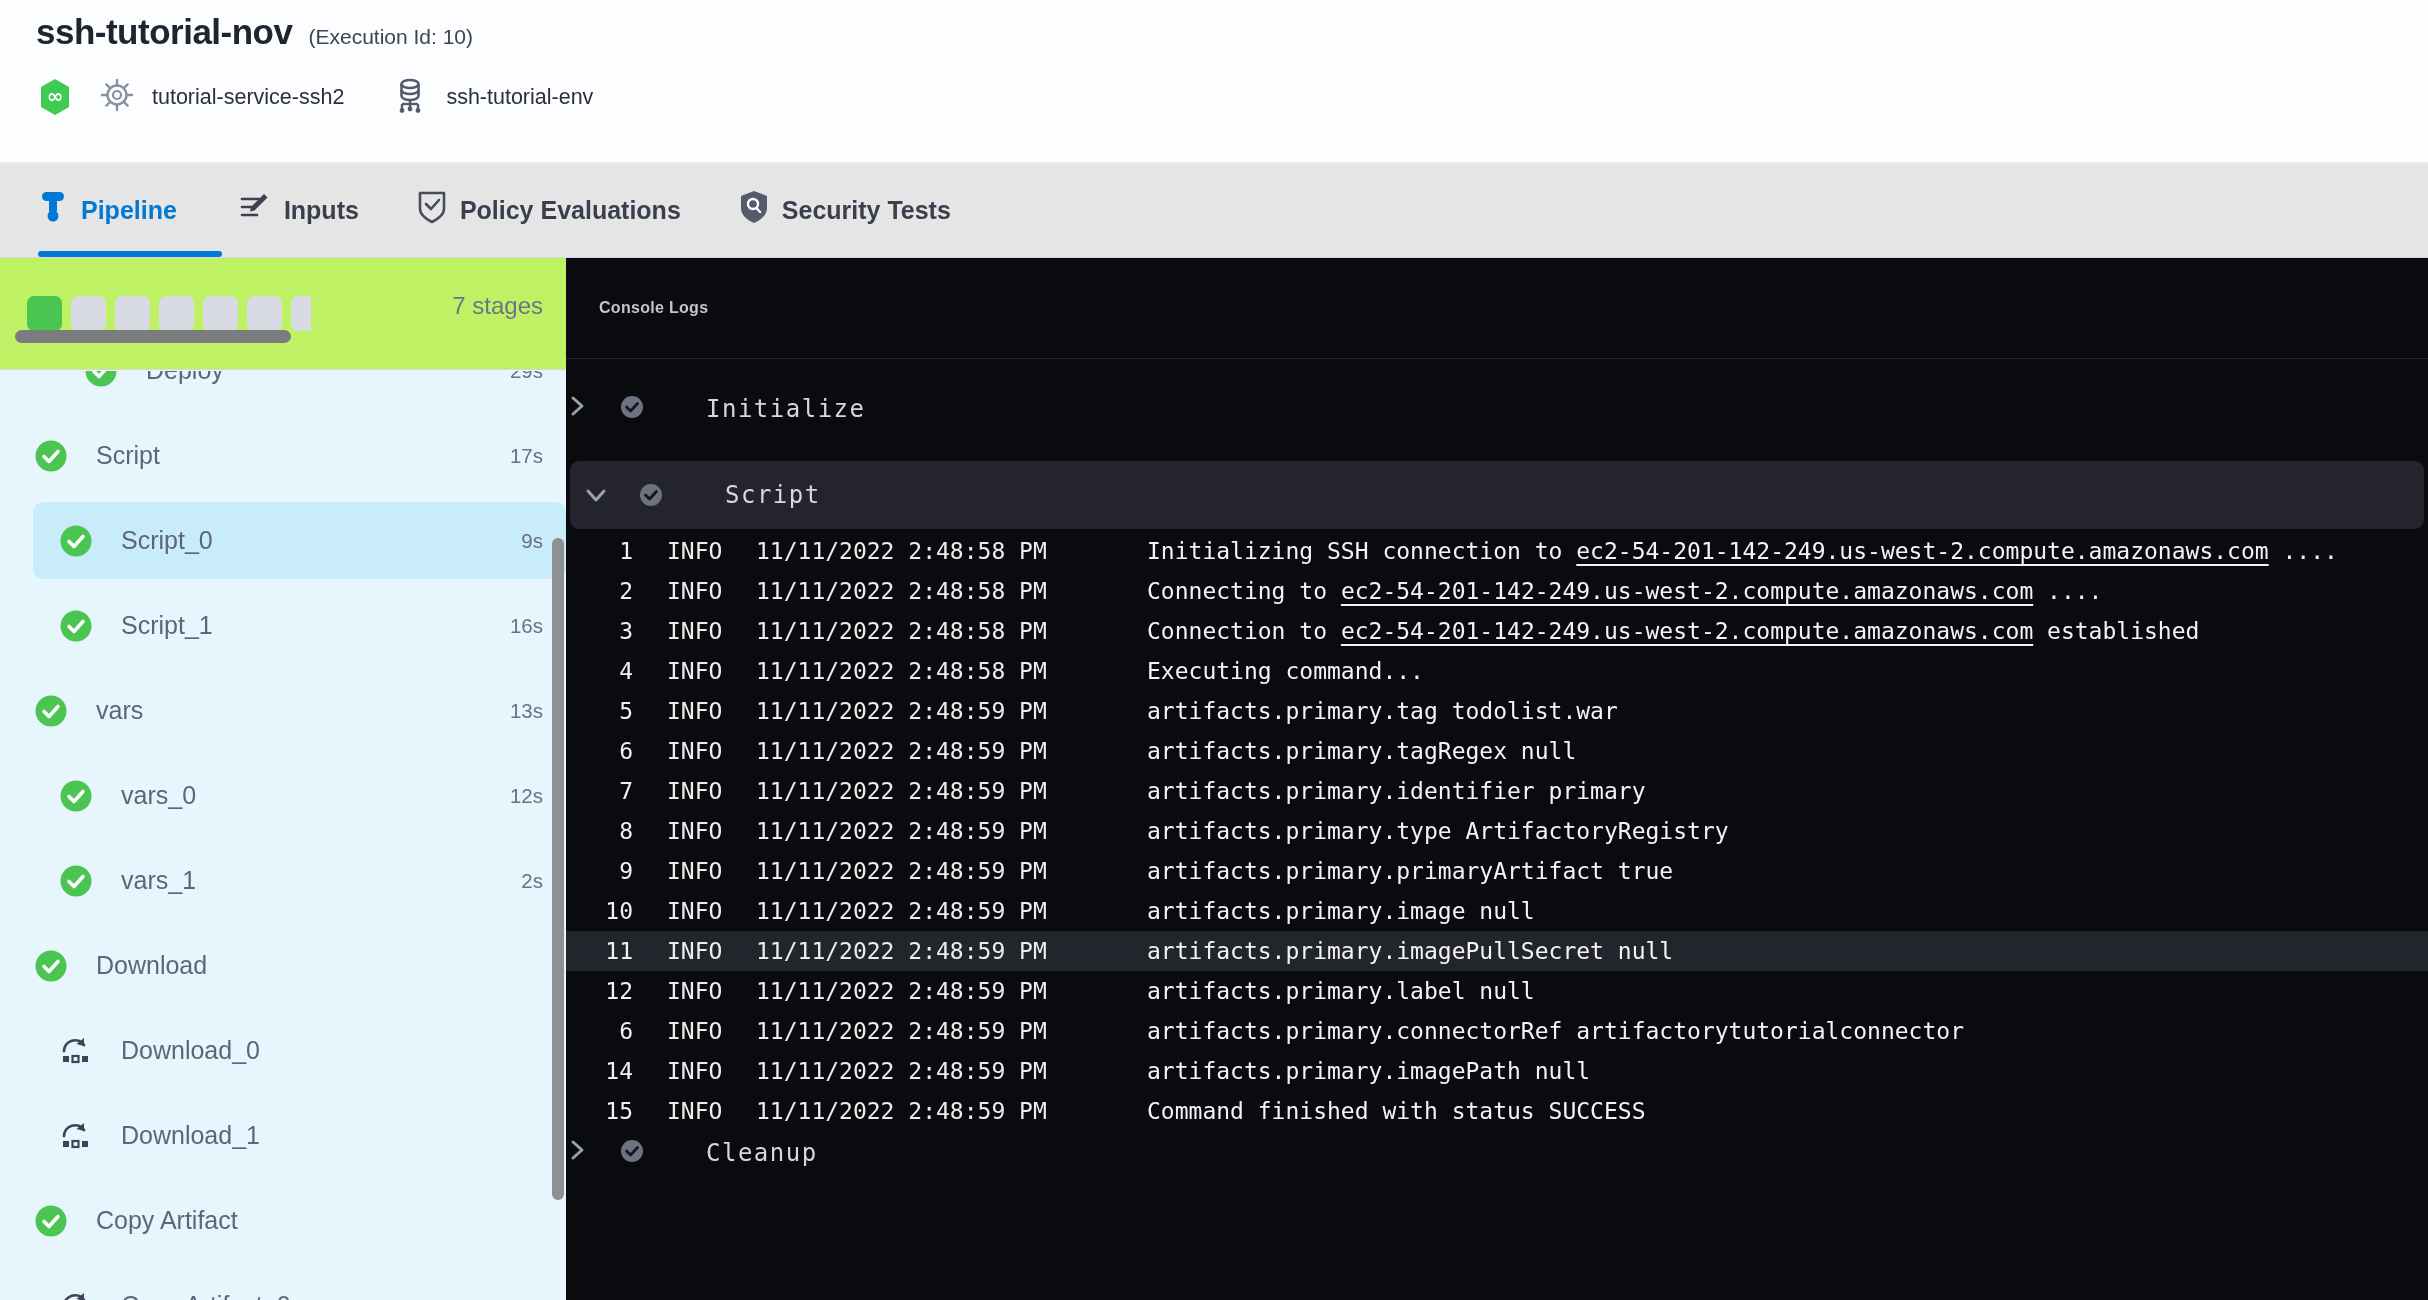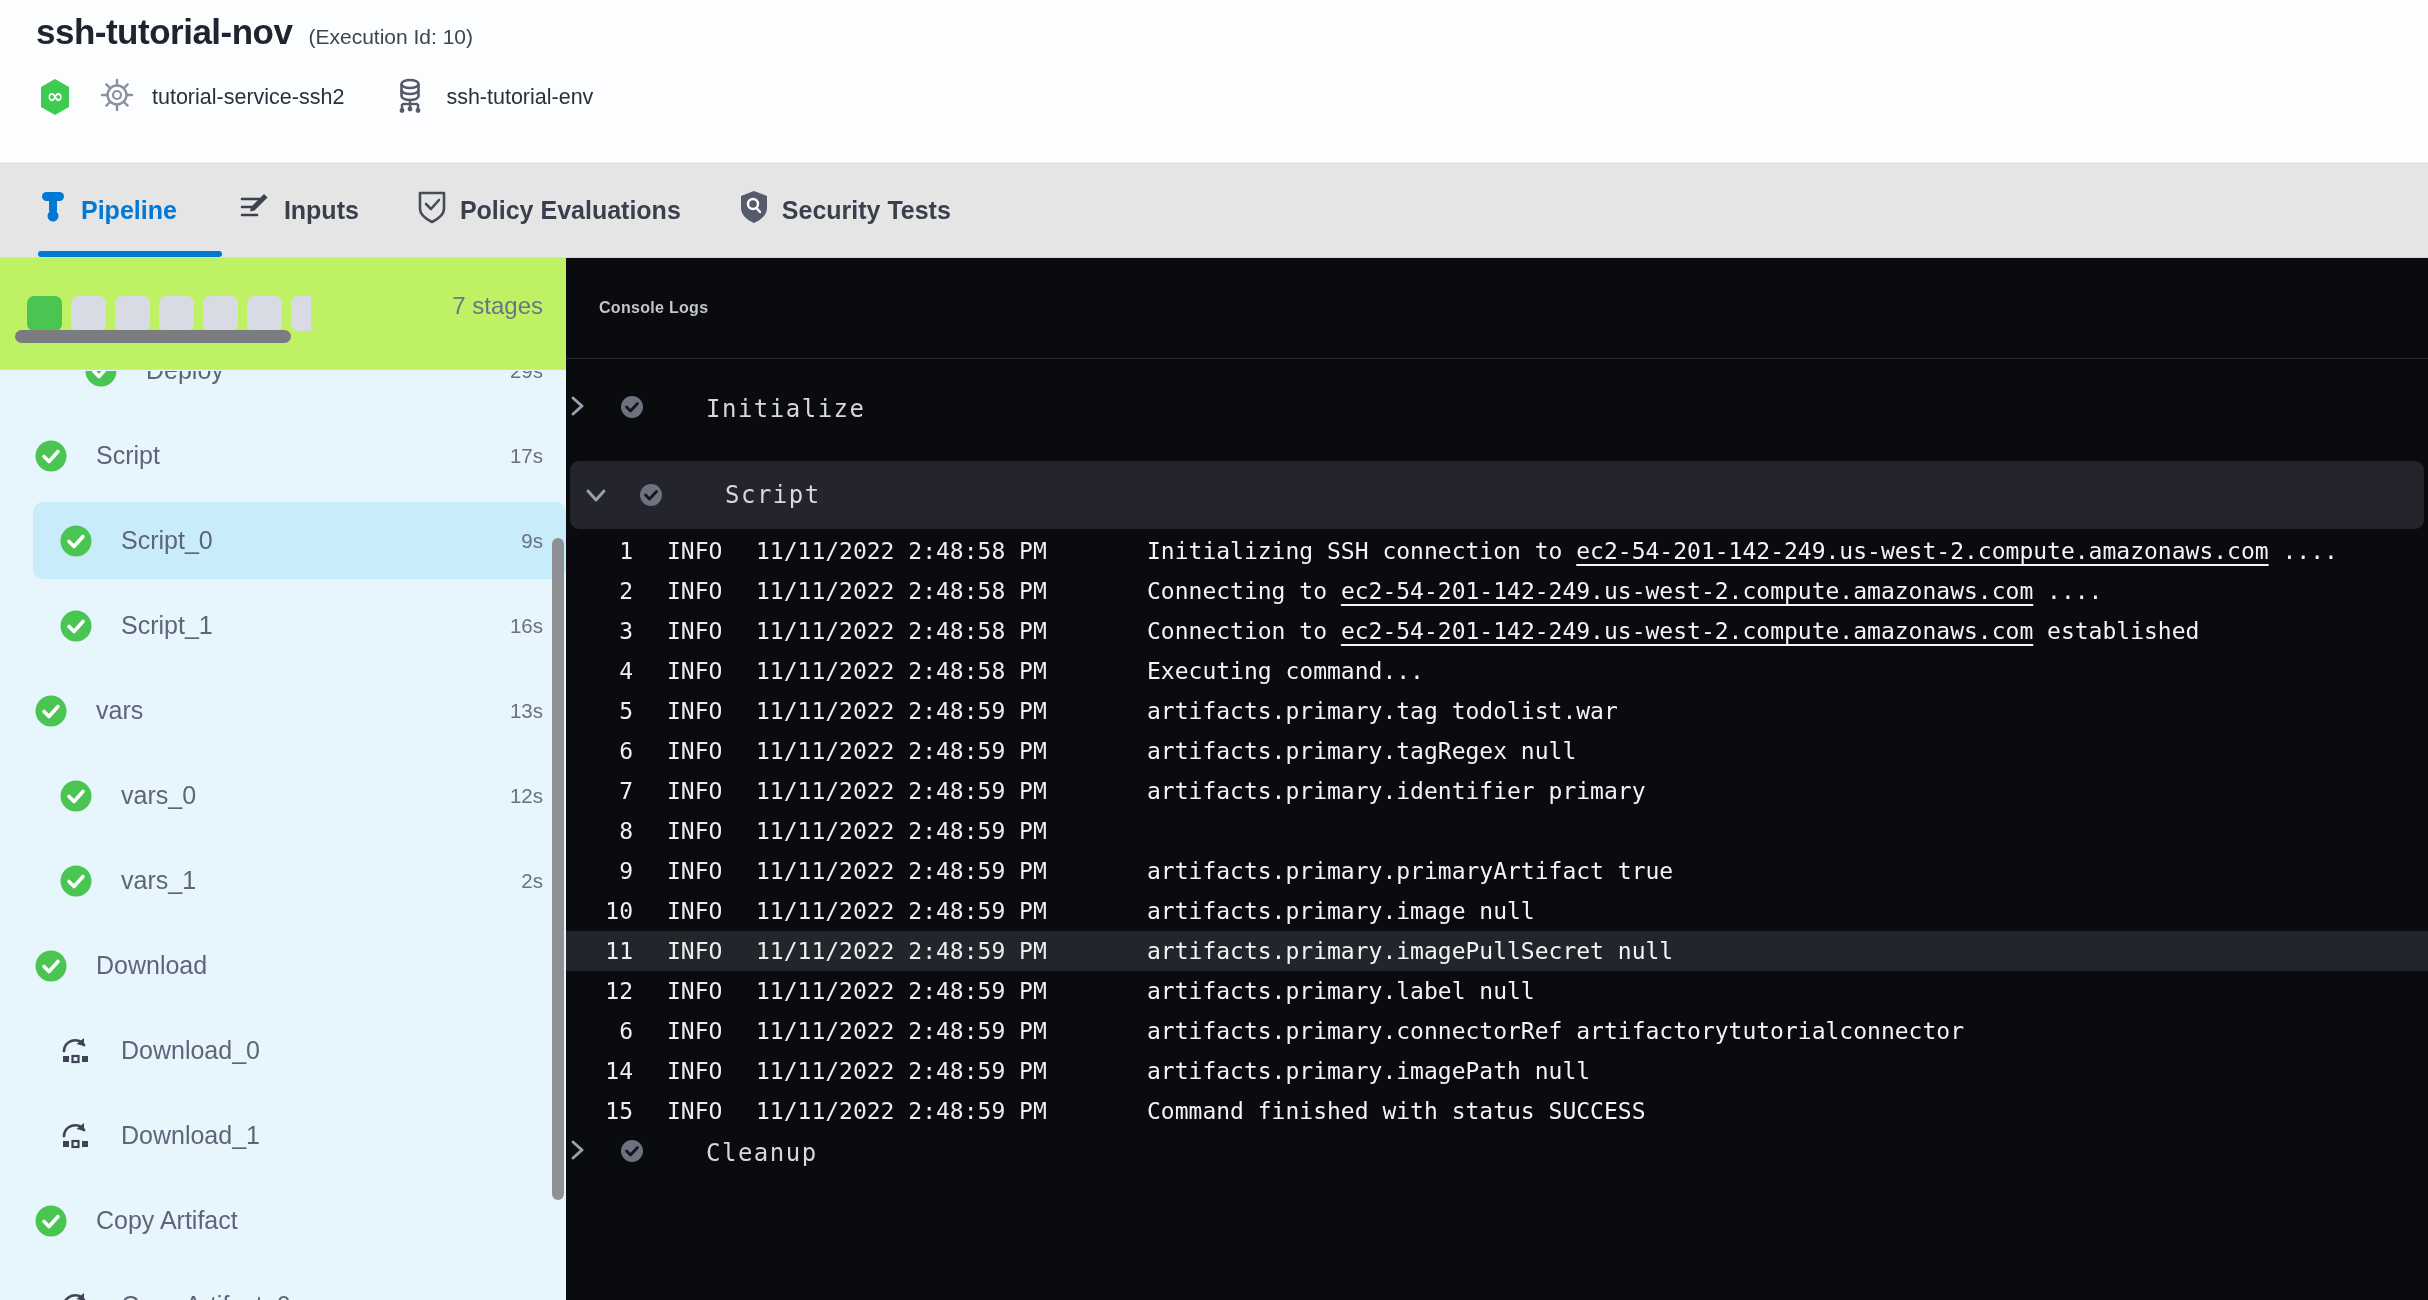--- a/index.html
+++ b/index.html
@@ -390,20 +390,21 @@
             <div class="log-line">
     <span class="log-num">7</span>
     <span class="log-level">INFO</span>
     <span class="log-ts">11/11/2022 2:48:59 PM</span>
     <span class="log-msg"><span>artifacts.primary.identifier primary</span></span>
   </div>
             <div class="log-line">
     <span class="log-num">8</span>
     <span class="log-level">INFO</span>
     <span class="log-ts">11/11/2022 2:48:59 PM</span>
+    <span class="log-msg"><span>artifacts.primary.type ArtifactoryRegistry</span></span>
   </div>
             <div class="log-line">
     <span class="log-num">9</span>
     <span class="log-level">INFO</span>
     <span class="log-ts">11/11/2022 2:48:59 PM</span>
     <span class="log-msg"><span>artifacts.primary.primaryArtifact true</span></span>
   </div>
             <div class="log-line">
     <span class="log-num">10</span>
     <span class="log-level">INFO</span>

